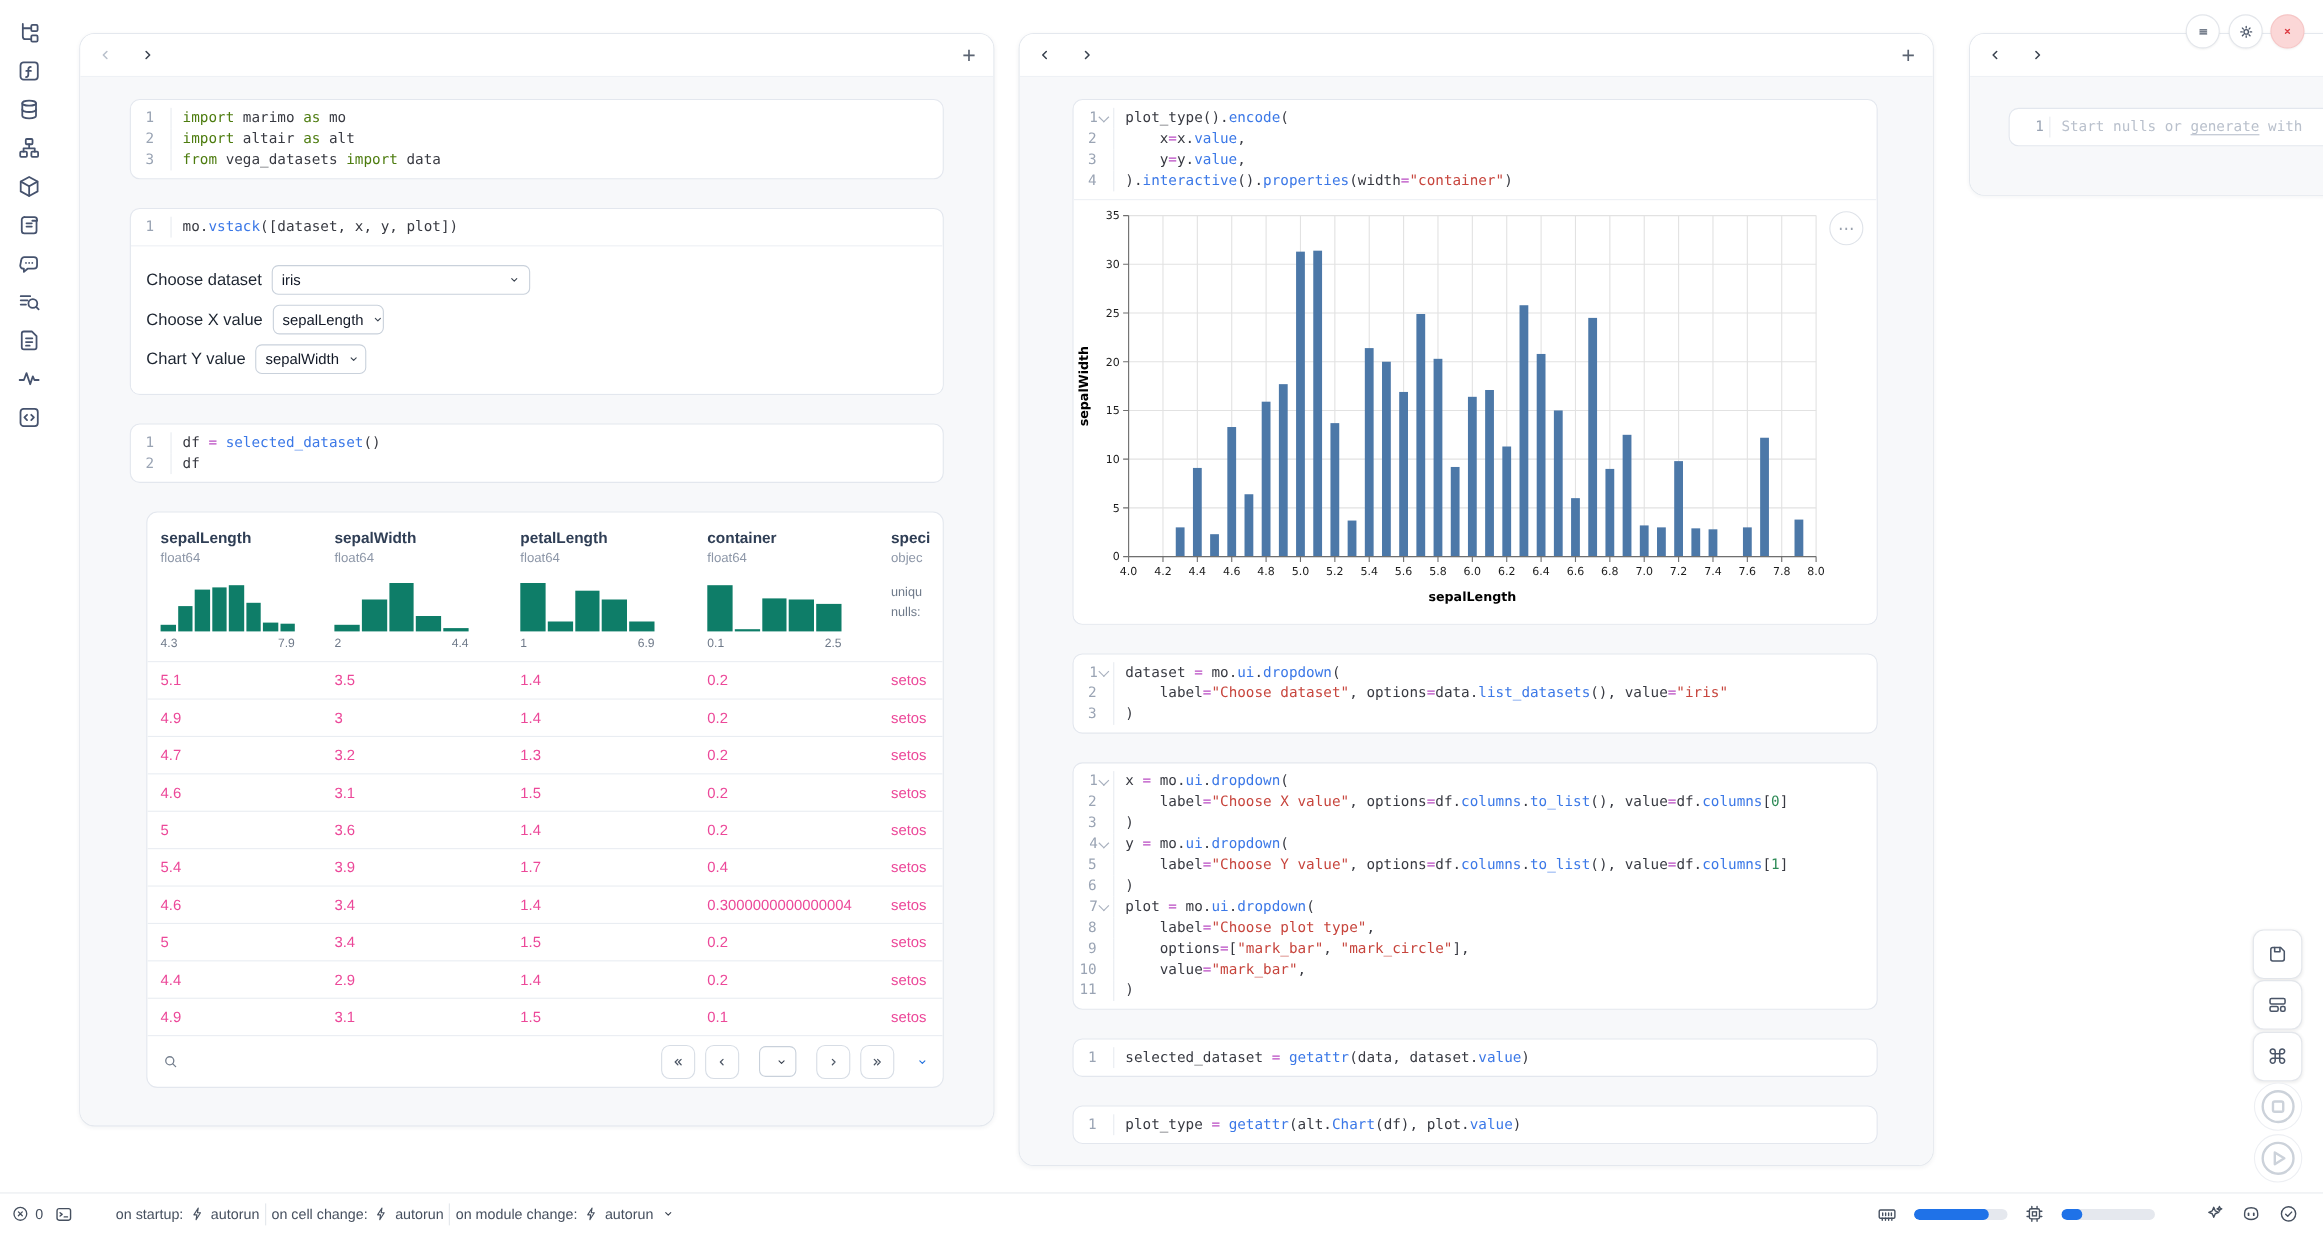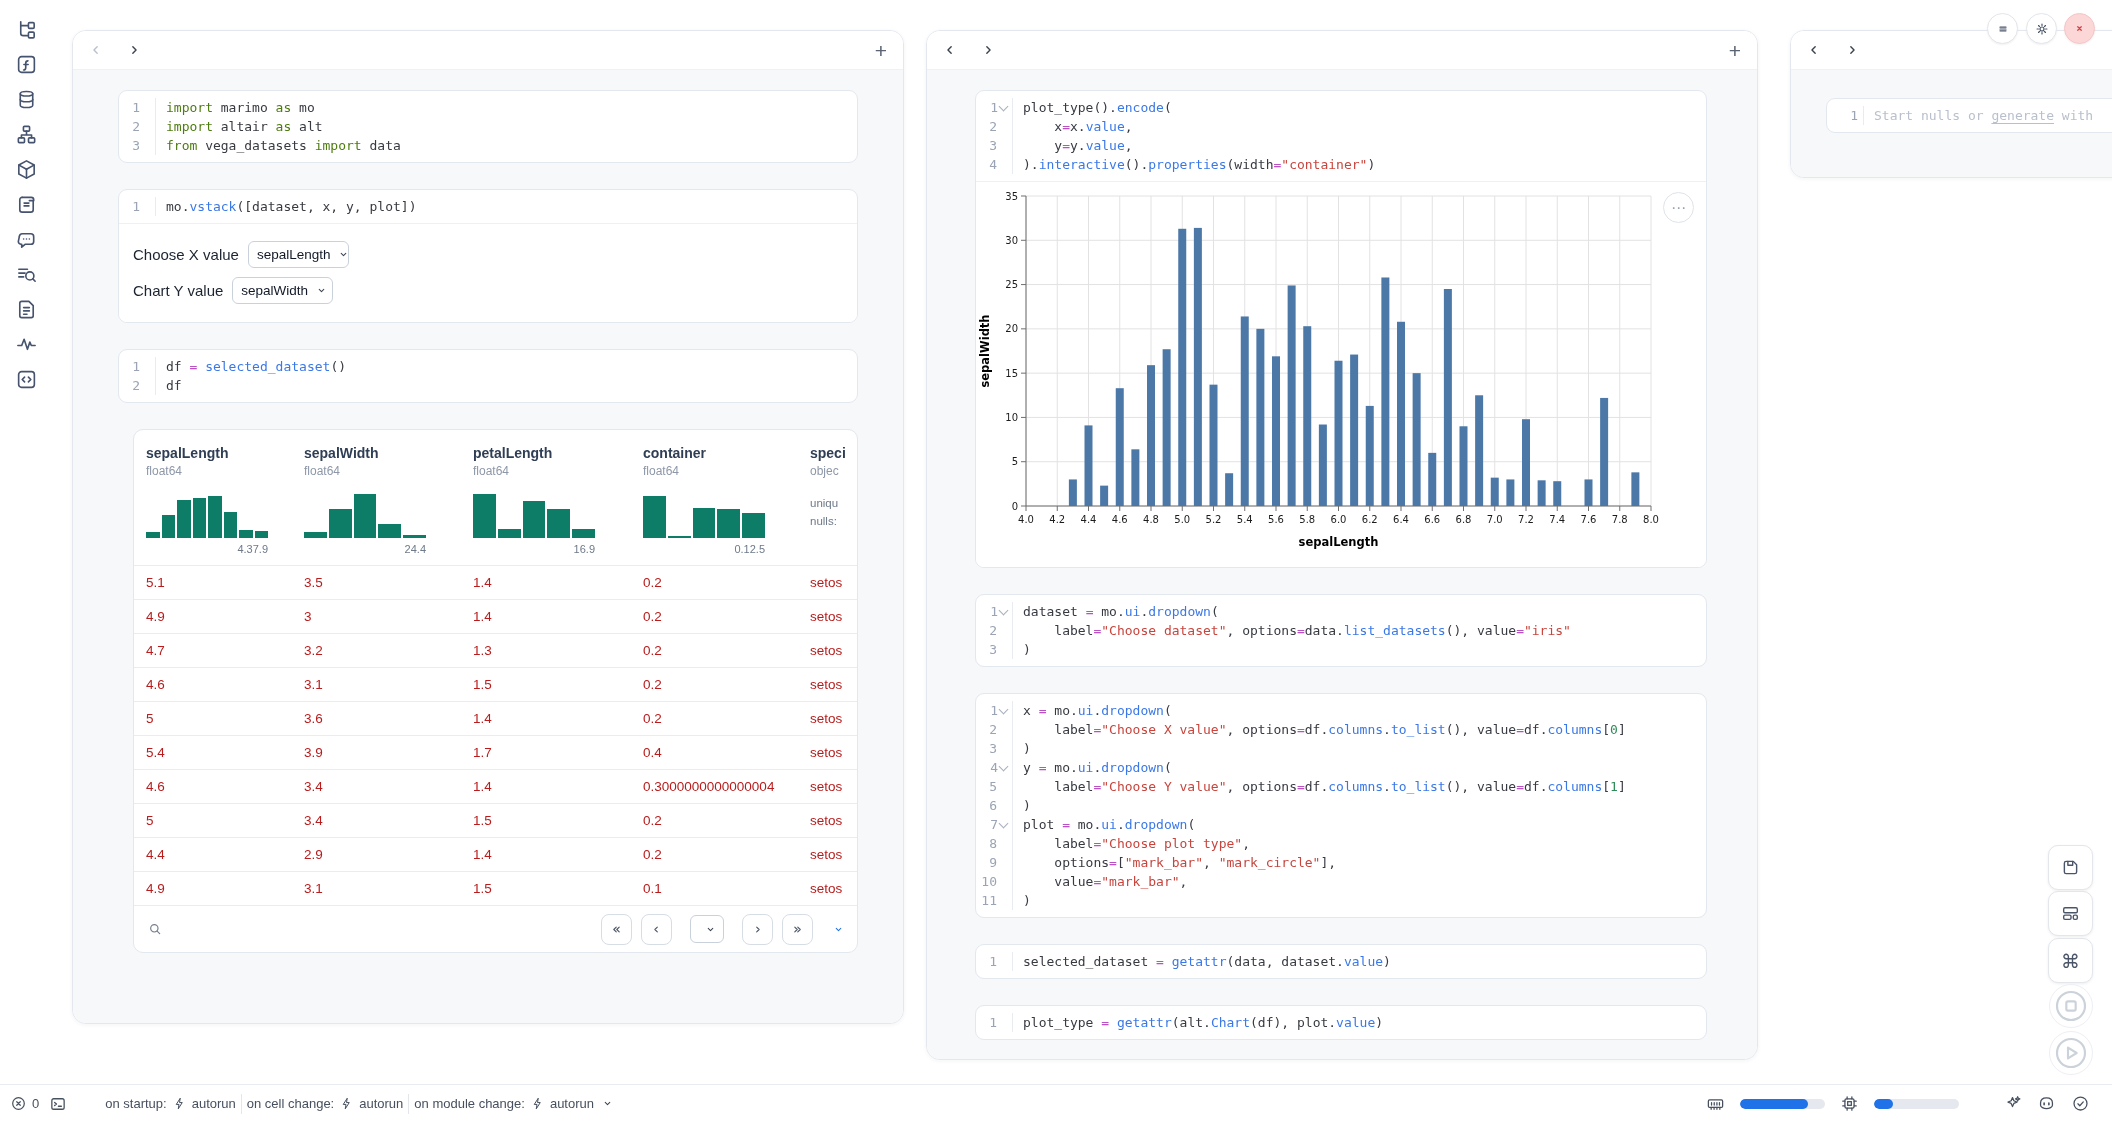--- a/index.html
+++ b/index.html
@@ -41,23 +41,23 @@
   
   .tablecard{background:#fff;border:1px solid #e3e7ee;border-radius:10px;margin-left:15px;overflow:hidden;}
   .thead{display:flex;padding:15px 0 10px 0;}
   .th,.td{box-sizing:border-box;padding-left:12px;overflow:hidden;white-space:nowrap;}
   .c0{width:158px;flex:0 0 158px}.c1{width:169px;flex:0 0 169px}.c2{width:170px;flex:0 0 170px}
   .c3{width:167px;flex:0 0 167px}.c4{flex:1;min-width:0}
   .th .t{font-weight:bold;font-size:14px;color:#2f3e55;}
   .th .d{font-size:12px;color:#8d97a8;margin-top:3px;}
   .hist{display:flex;align-items:flex-end;gap:2px;height:46px;width:122px;margin-top:14px;}
   .hist i{flex:1;display:block;}
-  .mm{display:flex;justify-content:flex-end;width:122px;font-size:11px;color:#6e7989;margin-top:5px;}
+  .mm{display:flex;justify-content:space-between;width:122px;font-size:11px;color:#6e7989;margin-top:5px;}
   .colmeta{font-size:11.5px;color:#6e7989;margin-top:16px;line-height:18px;}
-  .trow{display:flex;height:33px;align-items:center;border-top:1px solid #e9edf2;font-size:13.5px;color:#b91c1c;}
+  .trow{display:flex;height:33px;align-items:center;border-top:1px solid #e9edf2;font-size:13.5px;color:#ec4899;}
   .tfoot{display:flex;align-items:center;border-top:1px solid #e9edf2;height:46px;padding:0 13px;gap:9px;
     font-size:13px;color:#3a4353;}
   .tfoot .spacer{flex:1;}
   .pgbtn{width:29px;height:29px;border:1px solid #d7dde5;border-radius:8px;background:#fff;display:flex;
     align-items:center;justify-content:center;color:#4d5766;cursor:pointer;flex:0 0 29px;}
   .pgsel{height:26px;border:1px solid #c9d1db;border-radius:6px;display:flex;align-items:center;
     padding:0 7px;font-size:13px;gap:7px;background:#fff;cursor:pointer;}
   .dl{color:#2170dd;font-size:13.5px;display:flex;align-items:center;gap:4px;margin-left:7px;cursor:pointer;}
   
   .chart-out{position:relative;min-height:385px;}
@@ -198,20 +198,31 @@
       </div>
       <div class="cell">
         <div class="code">
           <div class="cline">
             <span class="ln">1<i class="nofold"></i></span>
             <span class="lcode"><span class="tk-p">mo.</span><span class="tk-f">vstack</span><span class="tk-p">([dataset, x, y, plot])</span></span>
           </div>
         </div>
         <div class="cell-output">
           <div class="form">
+            <div class="form-row">
+              <span class="form-label">Choose dataset</span>
+              <span class="select" style="width:235px">
+                <span>iris</span>
+                <span class="sel-chev">
+                  <svg viewBox="0 0 24 24" width="11" height="11" fill="none" stroke="currentColor" stroke-width="2.2" stroke-linecap="round" stroke-linejoin="round">
+                    <path d="M7 9.5l5 5 5-5"></path>
+                  </svg>
+                </span>
+              </span>
+            </div>
             <div class="form-row">
               <span class="form-label">Choose X value</span>
               <span class="select" style="width:101px">
                 <span>sepalLength</span>
                 <span class="sel-chev">
                   <svg viewBox="0 0 24 24" width="11" height="11" fill="none" stroke="currentColor" stroke-width="2.2" stroke-linecap="round" stroke-linejoin="round">
                     <path d="M7 9.5l5 5 5-5"></path>
                   </svg>
                 </span>
               </span>

